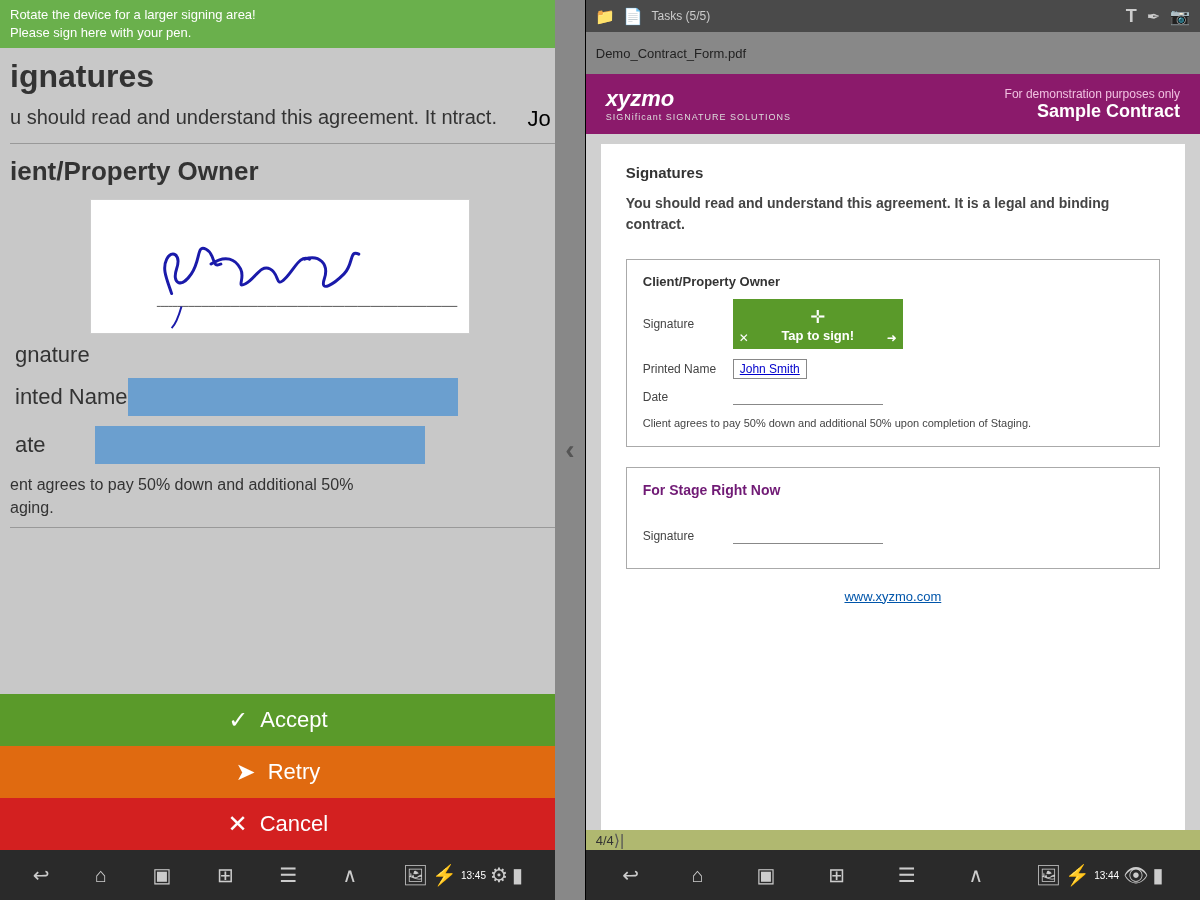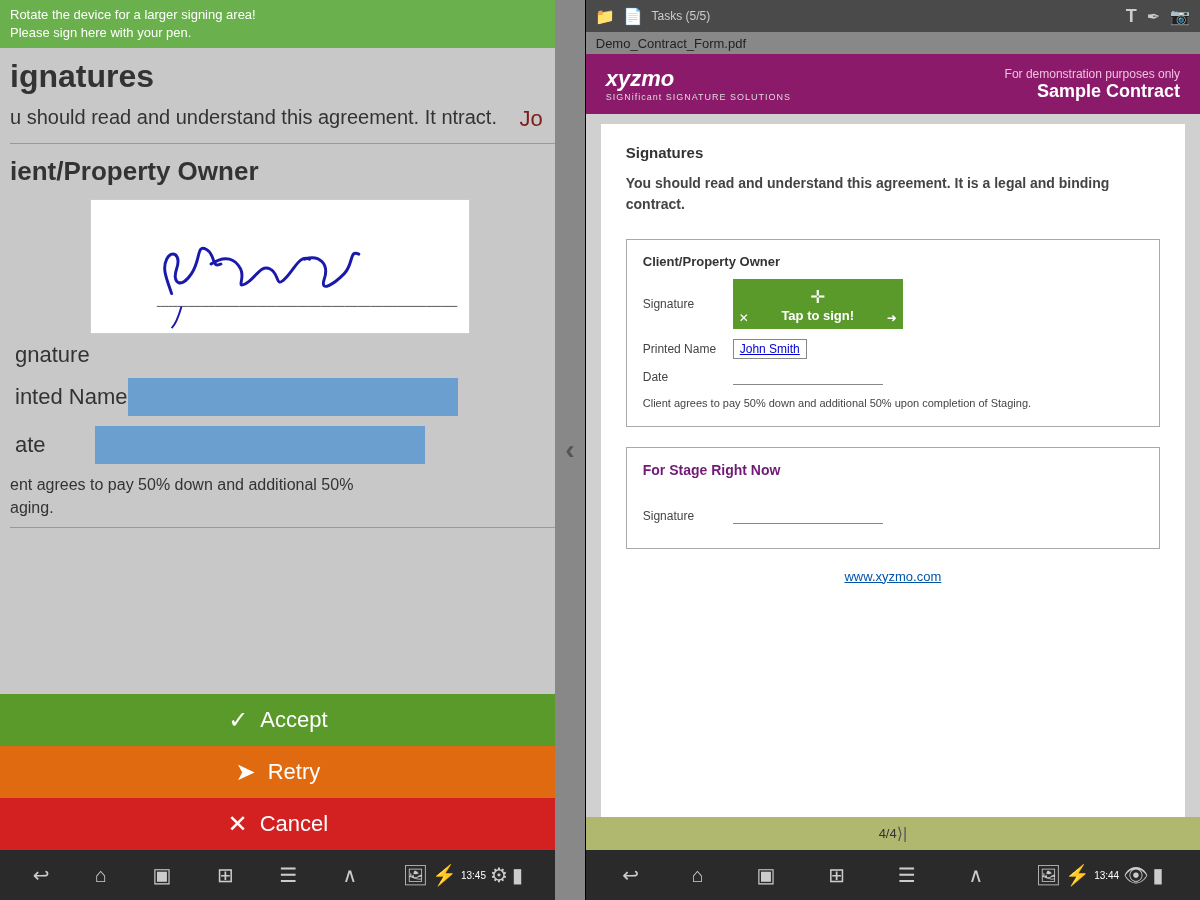--- a/index.html
+++ b/index.html
@@ -230,21 +230,21 @@
     }
 
     .right-top-right {
       display: flex;
       align-items: center;
       gap: 10px;
     }
 
     .right-filename-bar {
       background: #888;
-      height: 22px;
+      height: 42px;
       display: flex;
       align-items: center;
       padding: 0 10px;
       text-align: center;
     }
 
     .filename-text {
       color: #222;
       font-size: 13px;
     }
@@ -467,24 +467,24 @@
       text-align: center;
       margin: 8px 0;
       font-size: 13px;
       color: #0055aa;
       text-decoration: underline;
     }
 
     
     .doc-bottom-bar {
       background: #b0b870;
-      height: 33px;
-      display: flex;
-      align-items: center;
-      justify-content: center;
+      height: 20px;
+      display: flex;
+      align-items: center;
+      justify-content: flex-start;
       padding: 0 10px;
     }
 
     .page-indicator {
       color: #333;
       font-size: 13px;
     }
 
     .scroll-right-icon {
       color: #555;
@@ -524,24 +524,24 @@
     
     .panels-wrapper {
       display: flex;
       width: 1200px;
       height: 900px;
       position: relative;
     }
 
     .jo-text {
       position: absolute;
-      right: 13px;
+      right: 5px;
       top: 58px;
       font-size: 22px;
-      color: #7f1d1d;
+      color: #000000;
     }
   </style>
 </head>
 <body>
 
 <div class="panels-wrapper">
 
   <div class="left-panel">
 
     <div class="top-instruction-bar">

